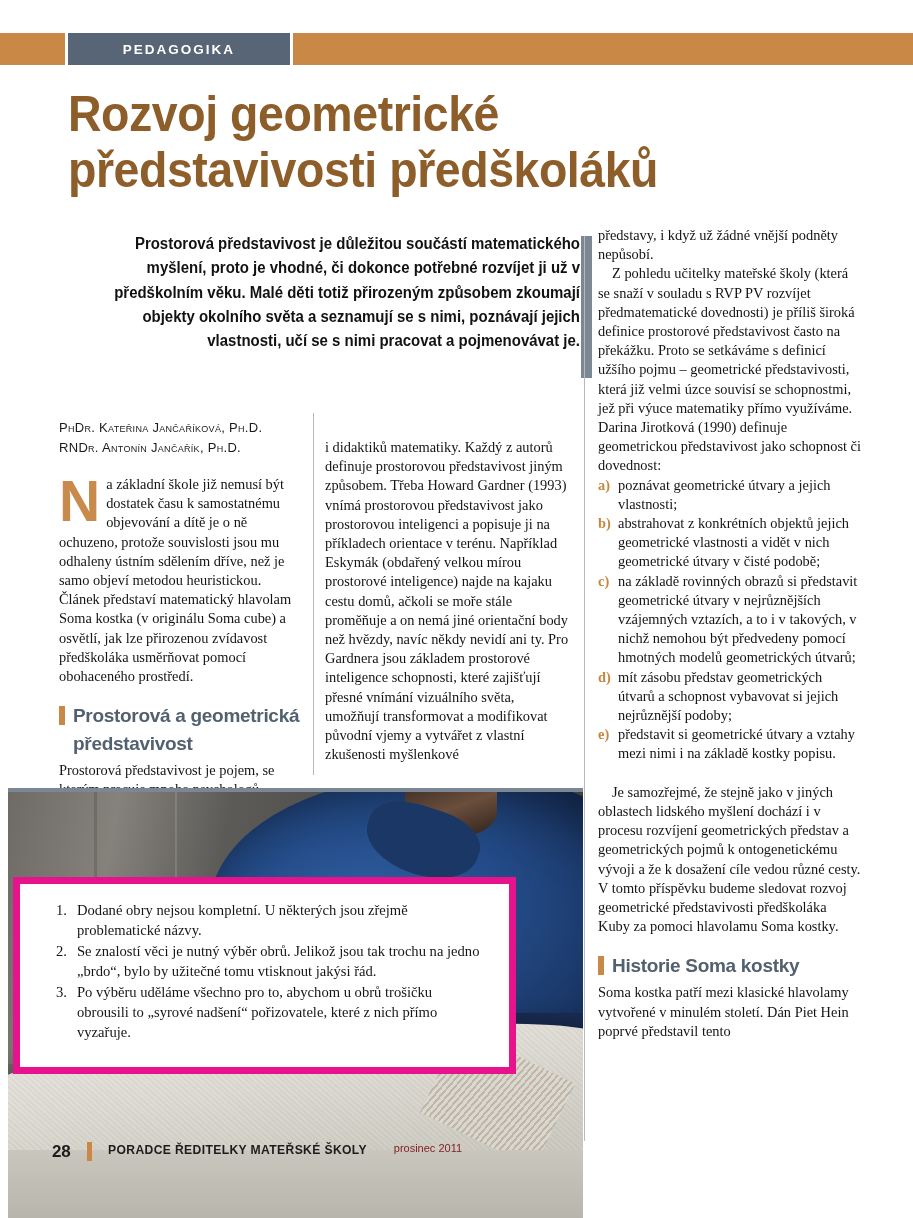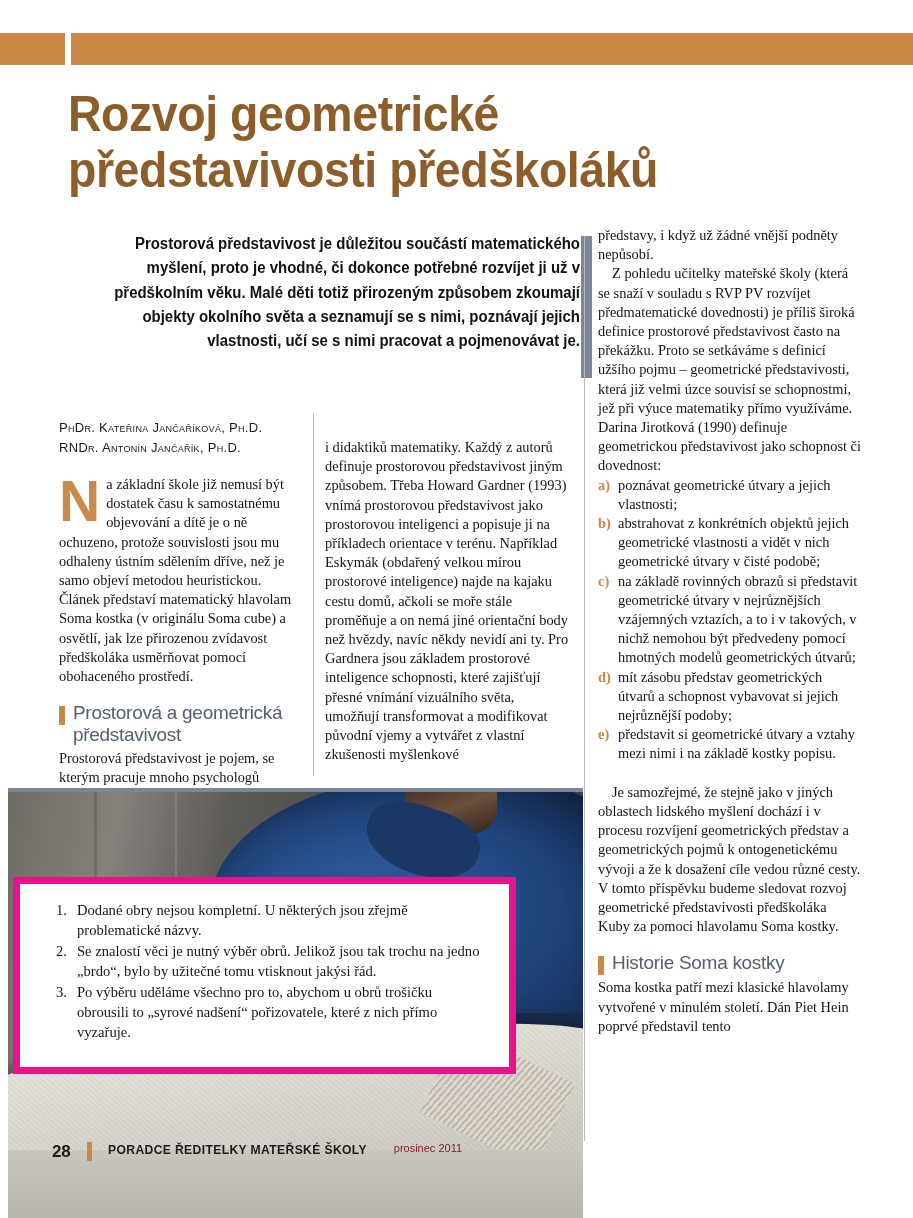--- a/index.html
+++ b/index.html
@@ -141,23 +141,23 @@
   .sec-bar {
     width: 6px;
     min-width: 6px;
     height: 19px;
     background: #ca8847;
     margin-right: 8px;
     margin-top: 4px;
   }
   .sec-title {
     font-family: "Liberation Sans", sans-serif;
-    font-weight: normal;
+    font-weight: bold;
     font-size: 19px;
-    line-height: 22px;
+    line-height: 28px;
     color: #52606f;
     letter-spacing: -0.3px;
   }
   .sec-head + p { margin-top: 3px !important; }
 
   
   ul.alpha-list {
     list-style: none;
     margin: 0;
     padding: 0;
@@ -353,20 +353,23 @@
   }
 </style>
 </head>
 <body>
 
 <div class="page">
 
   <div class="header-strip">
     <div class="hdr-orange-left"></div>
     <div class="hdr-gap-a"></div>
+    <div class="hdr-category">
+      <span>PEDAGOGIKA</span>
+    </div>
     <div class="hdr-gap-b"></div>
     <div class="hdr-orange-right"></div>
   </div>
 
   <div class="title-block">
     <div class="title-line">Rozvoj geometrické</div>
     <div class="title-line">představivosti předškoláků</div>
   </div>
 
   <div class="lead-wrap">

